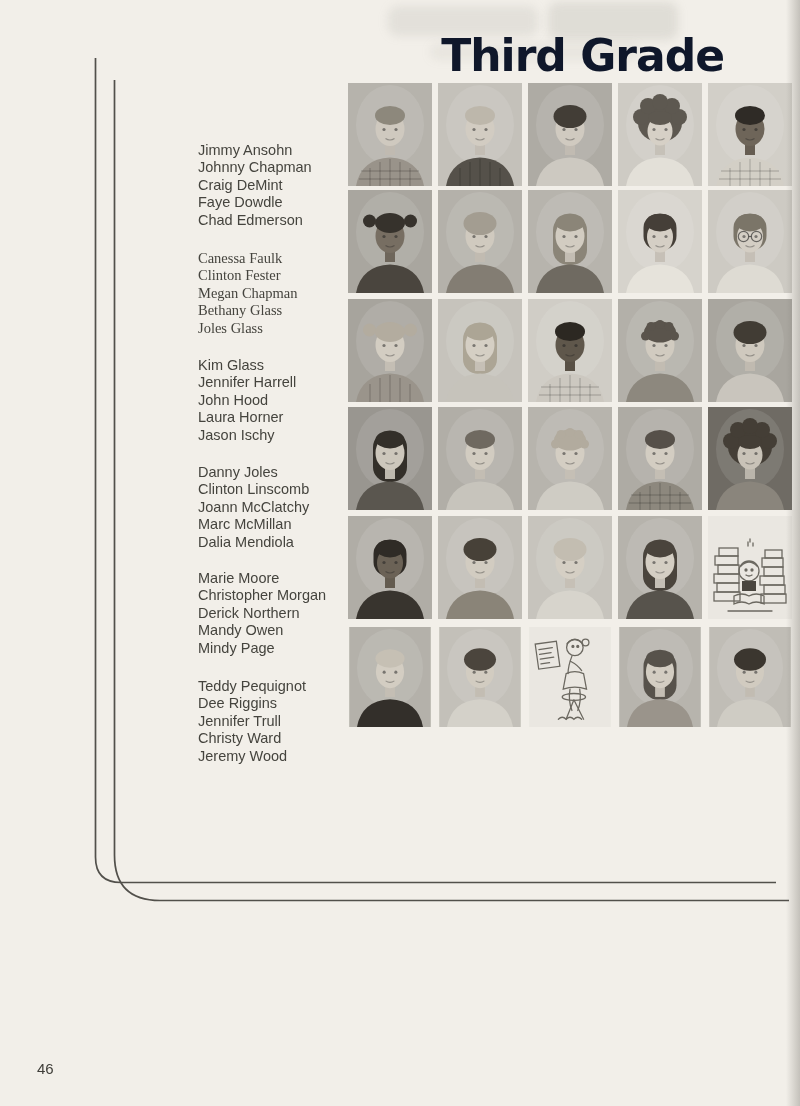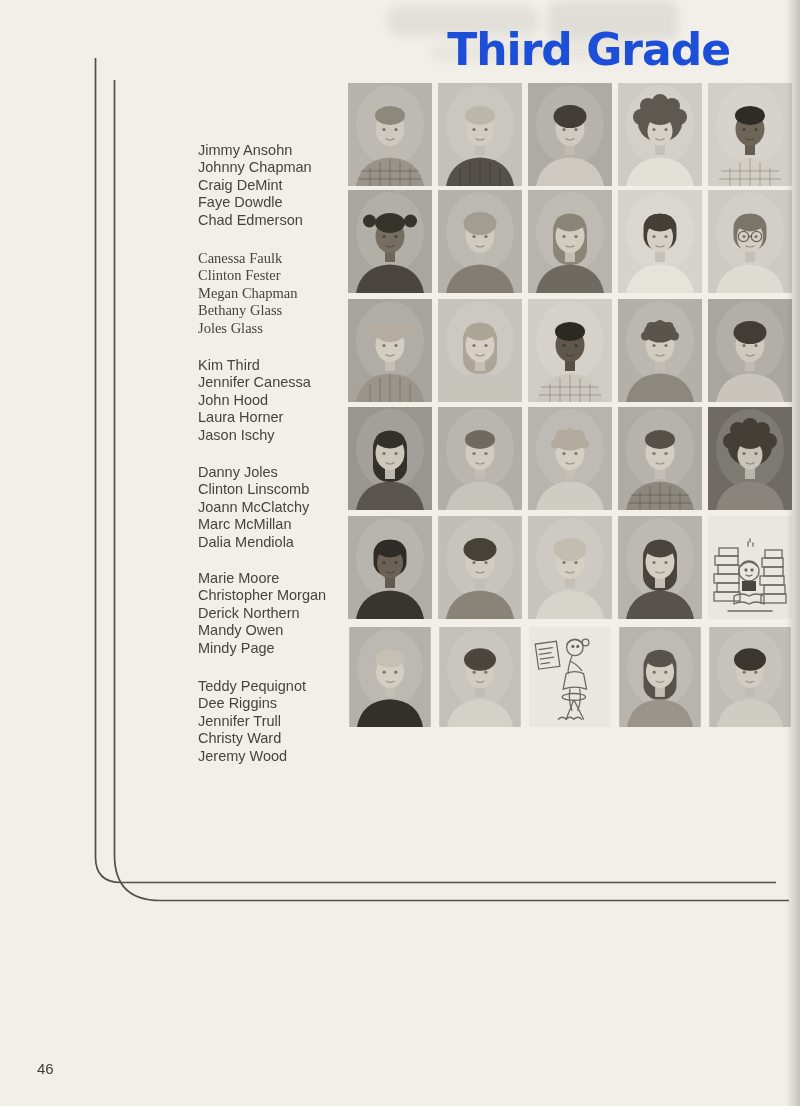--- a/index.html
+++ b/index.html
@@ -9,23 +9,23 @@
     font-family:"Liberation Sans", sans-serif;
     position:relative;overflow:hidden;
   }
   .page{position:absolute;inset:0;}
   
   .ghost{position:absolute;border-radius:10px;filter:blur(5px);background:rgba(150,148,140,.16);}
   .ghost.g1{left:388px;top:6px;width:150px;height:30px;}
   .ghost.g2{left:548px;top:2px;width:130px;height:38px;background:rgba(150,148,140,.20);}
   .ghost.g3{left:430px;top:44px;width:210px;height:16px;background:rgba(150,148,140,.10);}
   .title{
-    position:absolute;top:16px;right:62px;margin:8px;
+    position:absolute;top:16px;right:62px;margin:14px;
     font-family:"DejaVu Sans", sans-serif;
-    font-size:44px;font-weight:800;letter-spacing:-1px;color:#1d4ed8;
+    font-size:44px;font-weight:800;letter-spacing:-1px;color:#0f172a;
   }
   .names{position:absolute;left:0;top:0;width:800px;height:1106px;pointer-events:none;}
   .name-group{position:absolute;left:198px;width:160px;margin-top:48px;}
   .name{font-size:14.5px;line-height:17.4px;color:#45443e;white-space:nowrap;}
   .grid{position:absolute;left:0;top:0;width:800px;height:1106px;}
   .cell{position:absolute;overflow:hidden;}
   .cell svg{display:block;width:100%;height:100%;}
   .pagenum{position:absolute;left:37px;top:1060px;font-size:15px;color:#3f3e39;}
   .border-lines{position:absolute;left:0;top:0;pointer-events:none;}
   .edge{position:absolute;right:0;top:0;width:14px;height:1106px;
@@ -55,22 +55,22 @@
         <div class="name">Chad Edmerson</div>
       </div>
       <div class="name-group" style="top: 202px; font-family: Liberation Serif, serif;">
         <div class="name">Canessa Faulk</div>
         <div class="name">Clinton Fester</div>
         <div class="name">Megan Chapman</div>
         <div class="name">Bethany Glass</div>
         <div class="name">Joles Glass</div>
       </div>
       <div class="name-group" style="top: 309px;">
-        <div class="name">Kim Third</div>
-        <div class="name">Jennifer Canessa</div>
+        <div class="name">Kim Glass</div>
+        <div class="name">Jennifer Harrell</div>
         <div class="name">John Hood</div>
         <div class="name">Laura Horner</div>
         <div class="name">Jason Ischy</div>
       </div>
       <div class="name-group" style="top: 416px;">
         <div class="name">Danny Joles</div>
         <div class="name">Clinton Linscomb</div>
         <div class="name">Joann McClatchy</div>
         <div class="name">Marc McMillan</div>
         <div class="name">Dalia Mendiola</div>

